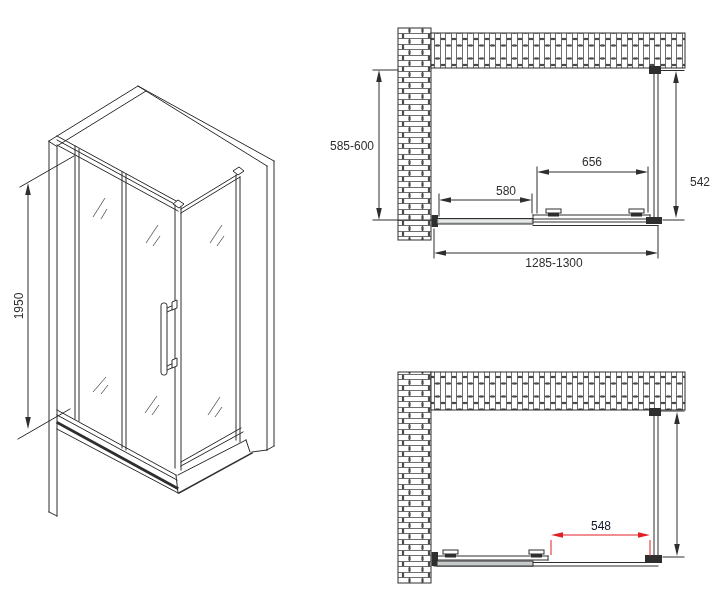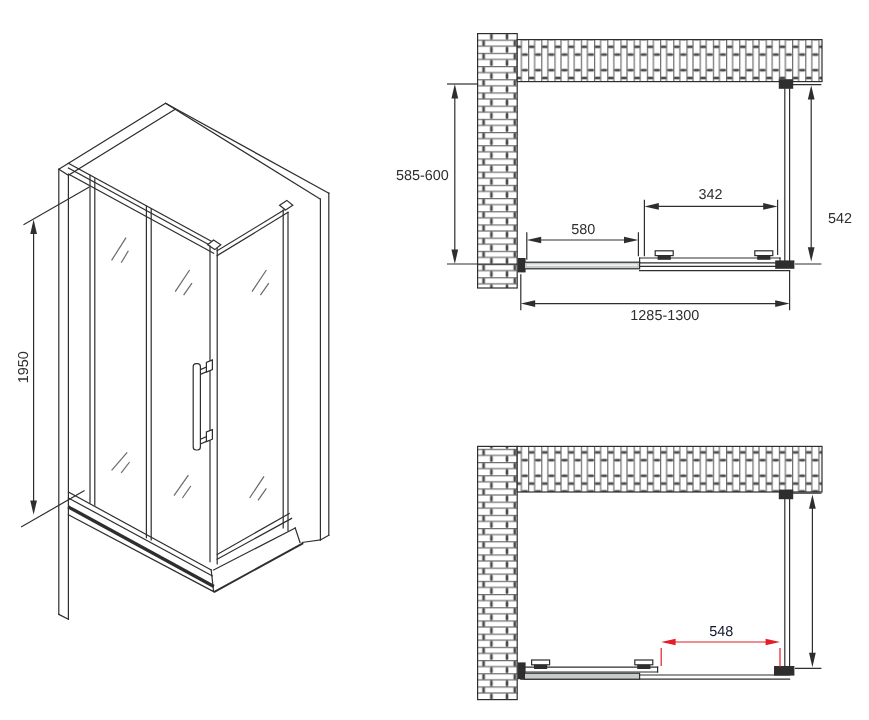--- a/index.html
+++ b/index.html
@@ -279,21 +279,21 @@
     </g>
   </g>
 </svg>
 
 <div class="dimlabel rot" style="left:-1px;top:286px;">1950</div>
 
 <div class="dimlabel" style="left:304px;top:139px;width:70px;text-align:right;">585-600</div>
 
 <div class="dimlabel" style="left:690px;top:139px;margin-top:36px;">542</div>
 
-<div class="dimlabel" style="left:562px;top:155px;width:60px;text-align:center;">342</div>
-
-<div class="dimlabel" style="left:456px;top:184px;width:60px;text-align:center;">580</div>
+<div class="dimlabel" style="left:562px;top:155px;width:60px;text-align:center;">656</div>
+
+<div class="dimlabel" style="left:456px;top:184px;width:60px;text-align:right;">580</div>
 
 <div class="dimlabel" style="left:514px;top:256px;width:80px;text-align:center;">1285-1300</div>
 
 <div class="dimlabel red" style="left:571px;top:519px;width:60px;text-align:center;">548</div>
 
 </div>
 
 </body></html>

